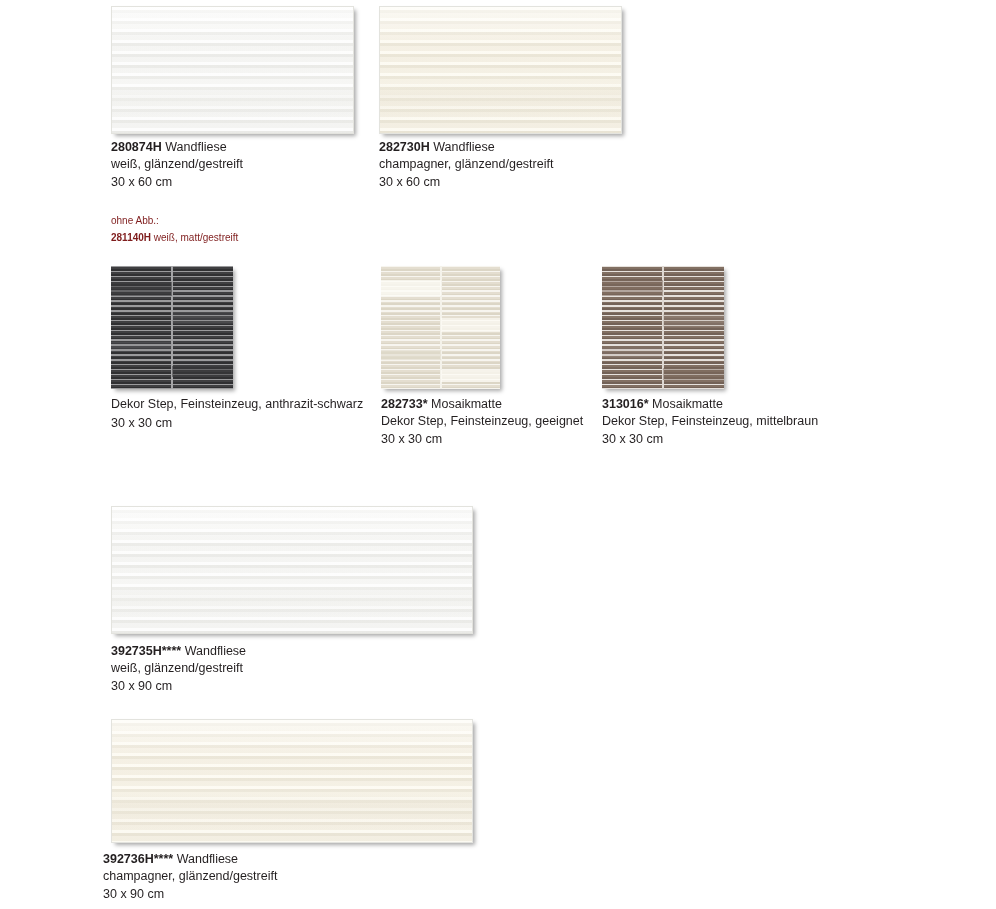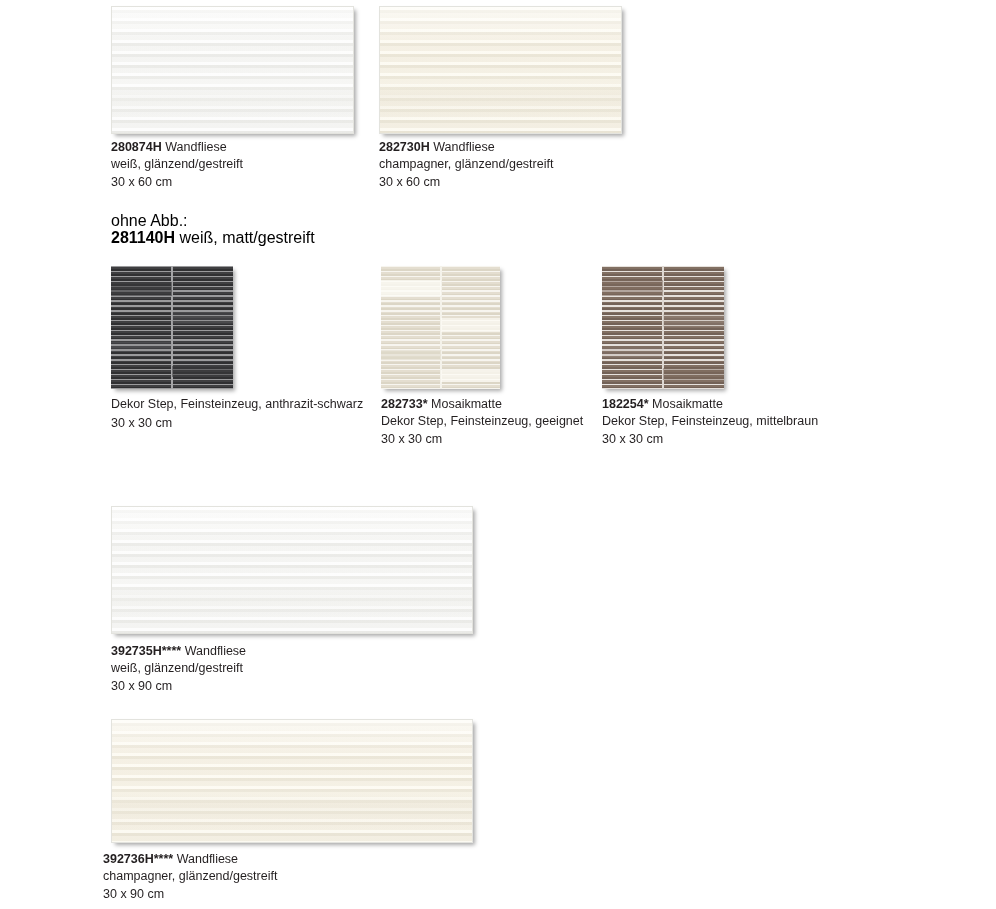--- a/index.html
+++ b/index.html
@@ -181,23 +181,23 @@
   .caption .line-desc {
     margin-bottom: 2px;
   }
   .caption .line-size {
     margin-top: 2px;
   }
 
   
   .note-block {
     position: absolute;
-    font-size: 16px;
+    font-size: 10px;
     line-height: 16.5px;
-    color: #000000;
+    color: #7f1d1d;
     white-space: nowrap;
   }
   .note-block .code { font-weight: bold; }
 
   
   .footnote {
     position: absolute;
     font-size: 12.5px;
     line-height: 16.5px;
     color: #231f20;
@@ -289,21 +289,21 @@
       <span class="grout-v"></span>
       <span class="block" style="left:0; top:14px; width:50%; height:16px; background:rgba(125,106,94,0.5);"></span>
       <span class="block" style="left:50%; top:48px; width:50%; height:13px; background:rgba(165,150,140,0.28);"></span>
       <span class="block" style="left:0; top:82px; width:50%; height:10px; background:rgba(160,145,135,0.25);"></span>
       <span class="block" style="left:50%; top:102px; width:50%; height:12px; background:rgba(125,106,94,0.45);"></span>
     </div>
   </div>
 
   <div class="caption" style="left:602px; top:396px;">
     <div class="line-title">
-      <span class="code">182254*</span>
+      <span class="code">313016*</span>
       <span>Mosaikmatte</span>
     </div>
     <div class="line-desc">Dekor Step, Feinsteinzeug, mittelbraun</div>
     <div class="line-size">30 x 30 cm</div>
   </div>
 
 
   <div class="item" style="left:111px; top:506px;">
     <div class="tile tile-plain tile-white" style="width:362px; height:128px;">
       <span class="sheen"></span>

